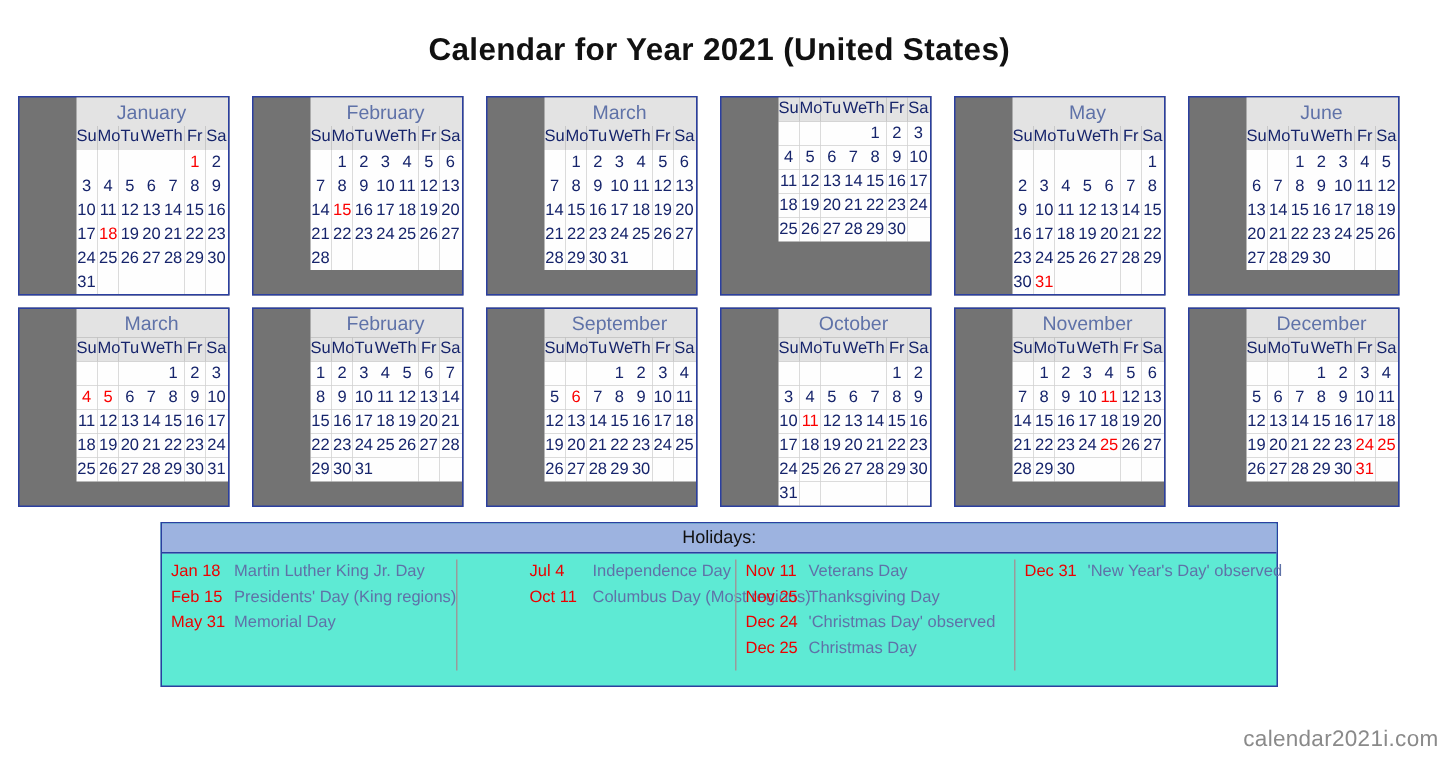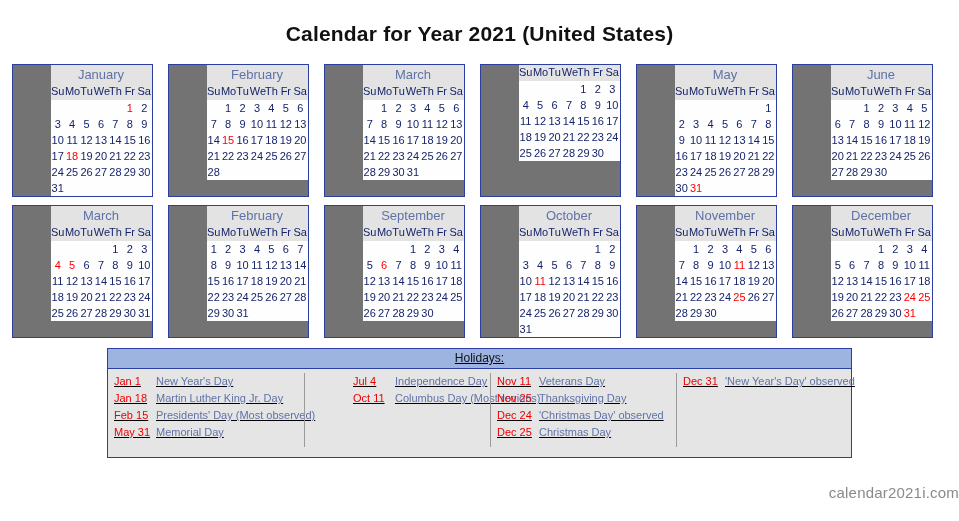--- a/index.html
+++ b/index.html
@@ -88,23 +88,22 @@
   }
   table.month-table td.empty {
     color: transparent;
   }
 
   
   .holidays-panel {
     width: 745px;
     margin: 10px auto 0;
     border: 1px solid #2b3fa0;
-    background: #e5e5e5;
+    background: #5eead4;
     box-sizing: border-box;
-    text-decoration: underline;
   }
   .holidays-header {
     background: #9db3e0;
     text-align: center;
     font-size: 12px;
     color: #111111;
     padding: 2px 0 3px;
     line-height: 14px;
     border-bottom: 1px solid #2b3fa0;
   }
@@ -938,30 +937,26 @@
           </tbody>
         </table>
       </div>
     </div>
 
   <div class="holidays-panel">
     <div class="holidays-header">Holidays:</div>
     <div class="holidays-cols">
         <div class="holiday-col c1">
           <div class="holiday-row">
-            <span class="holiday-date">Jan 1</span>
-            <span class="holiday-name">New Year's Day</span>
-          </div>
-          <div class="holiday-row">
             <span class="holiday-date">Jan 18</span>
             <span class="holiday-name">Martin Luther King Jr. Day</span>
           </div>
           <div class="holiday-row">
             <span class="holiday-date">Feb 15</span>
-            <span class="holiday-name">Presidents' Day (Most observed)</span>
+            <span class="holiday-name">Presidents' Day (King regions)</span>
           </div>
           <div class="holiday-row">
             <span class="holiday-date">May 31</span>
             <span class="holiday-name">Memorial Day</span>
           </div>
         </div>
         <div class="holiday-col c2">
           <div class="holiday-row">
             <span class="holiday-date">Jul 4</span>
             <span class="holiday-name">Independence Day</span>

